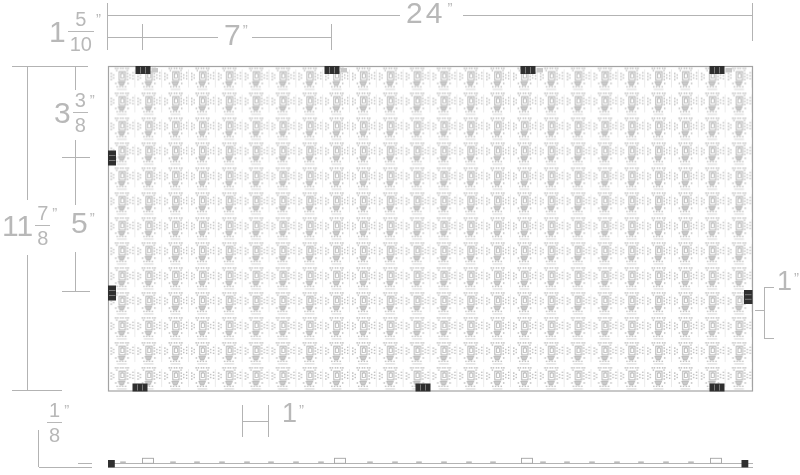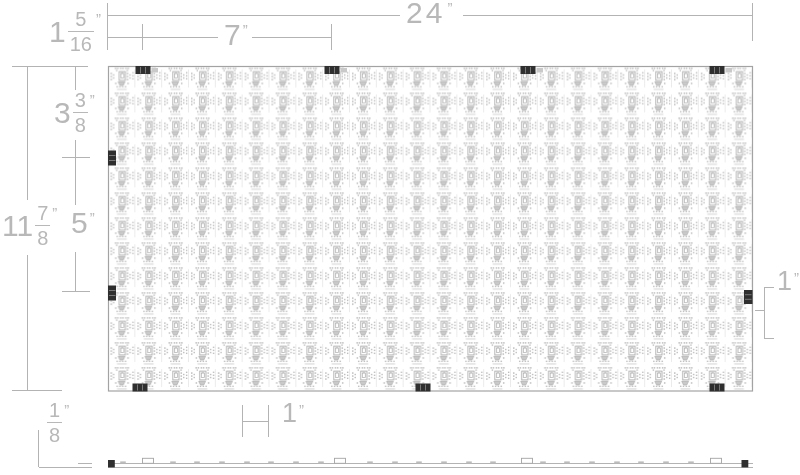--- a/index.html
+++ b/index.html
@@ -226,21 +226,21 @@
 
   <div class="dim" style="left:224px; top:20px;">
     <span>7</span>
       <span class="unit">”</span>
   </div>
 
   <div class="dim" style="left:49px; top:9px;">
     <span>1</span>
     <span class="frac">
         <span class="num">5</span>
-        <span class="den">16</span>
+        <span class="den">10</span>
       </span>
     <span class="unit">”</span>
   </div>
 
   <div class="dim" style="left:54px; top:90px;">
     <span>3</span>
     <span class="frac">
         <span class="num">3</span>
         <span class="den">8</span>
       </span>

